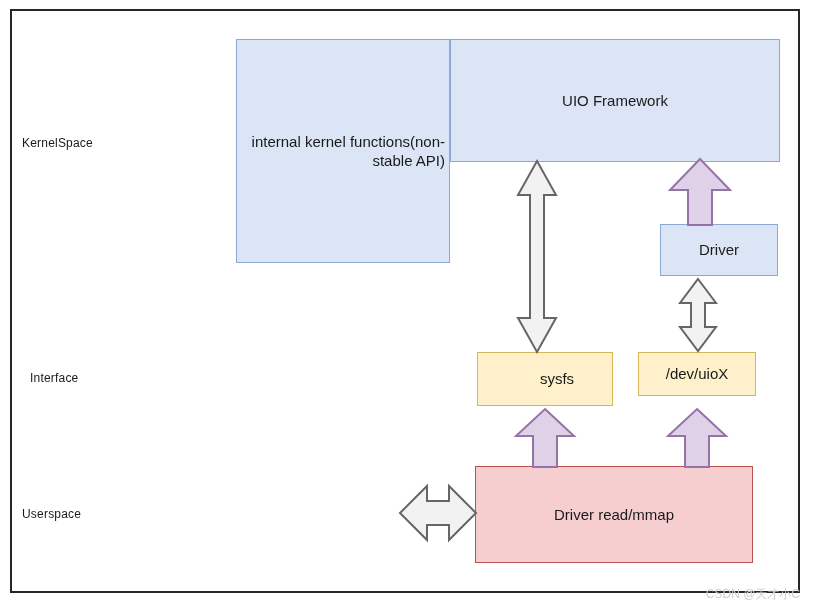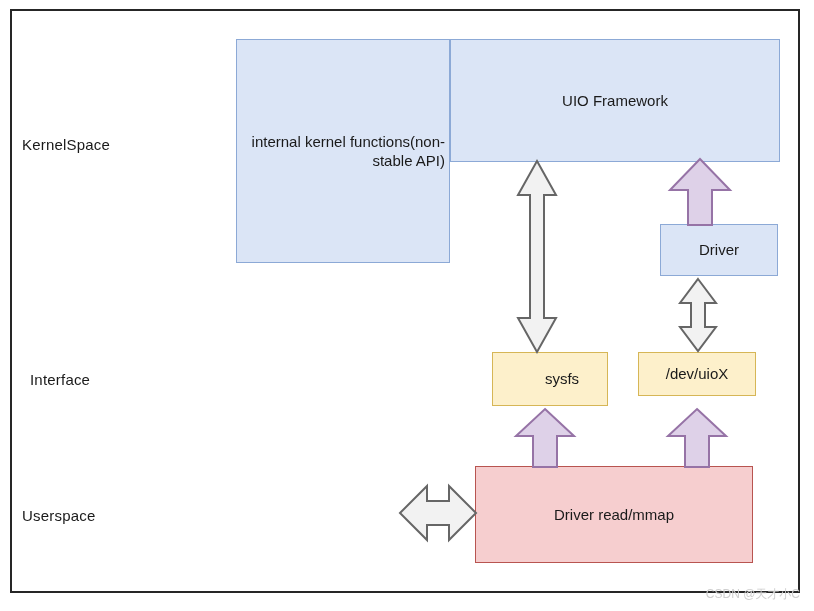--- a/index.html
+++ b/index.html
@@ -23,21 +23,21 @@
     top: 9px;
     width: 790px;
     height: 584px;
     border: 2px solid #262626;
     box-sizing: border-box;
     background: transparent;
   }
   .layer-label {
     position: absolute;
     color: #1a1a1a;
-    font-size: 15px;
+    font-size: 12px;
     font-family: "Liberation Sans", sans-serif;
     white-space: nowrap;
     letter-spacing: 0.2px;
   }
   .node {
     position: absolute;
     box-sizing: border-box;
     display: flex;
     align-items: center;
     justify-content: center;
@@ -89,21 +89,21 @@
   <div class="layer-label" style="left:30px; top:371px;">Interface</div>
 
   <div class="layer-label" style="left:22px; top:507px;">Userspace</div>
 
   <div class="node node-blue" style="left:236px; top:39px; width:214px; height:224px;">internal kernel functions(non-stable API)</div>
 
   <div class="node node-blue" style="left:450px; top:39px; width:330px; height:123px;">UIO Framework</div>
 
   <div class="node node-blue" style="left:660px; top:224px; width:118px; height:52px;">Driver</div>
 
-  <div class="node node-yellow" style="left:492px; top:352px; width:116px; height:54px;padding-left:28px;">sysfs</div>
+  <div class="node node-yellow" style="left:477px; top:352px; width:136px; height:54px;padding-left:28px;">sysfs</div>
 
   <div class="node node-yellow" style="left:638px; top:352px; width:118px; height:44px;">/dev/uioX</div>
 
 
   <div class="node node-red" style="left:475px; top:466px; width:278px; height:97px;">Driver read/mmap</div>
 
   <div class="arrow" style="left:516px; top:160px;">
     <svg width="42" height="193" viewBox="0 0 42 193">
       <polygon points="21,1 40,35 28,35 28,158 40,158 21,192 2,158 14,158 14,35 2,35" fill="#f2f2f2" stroke="#666666" stroke-width="2" stroke-linejoin="miter"></polygon>
     </svg>

